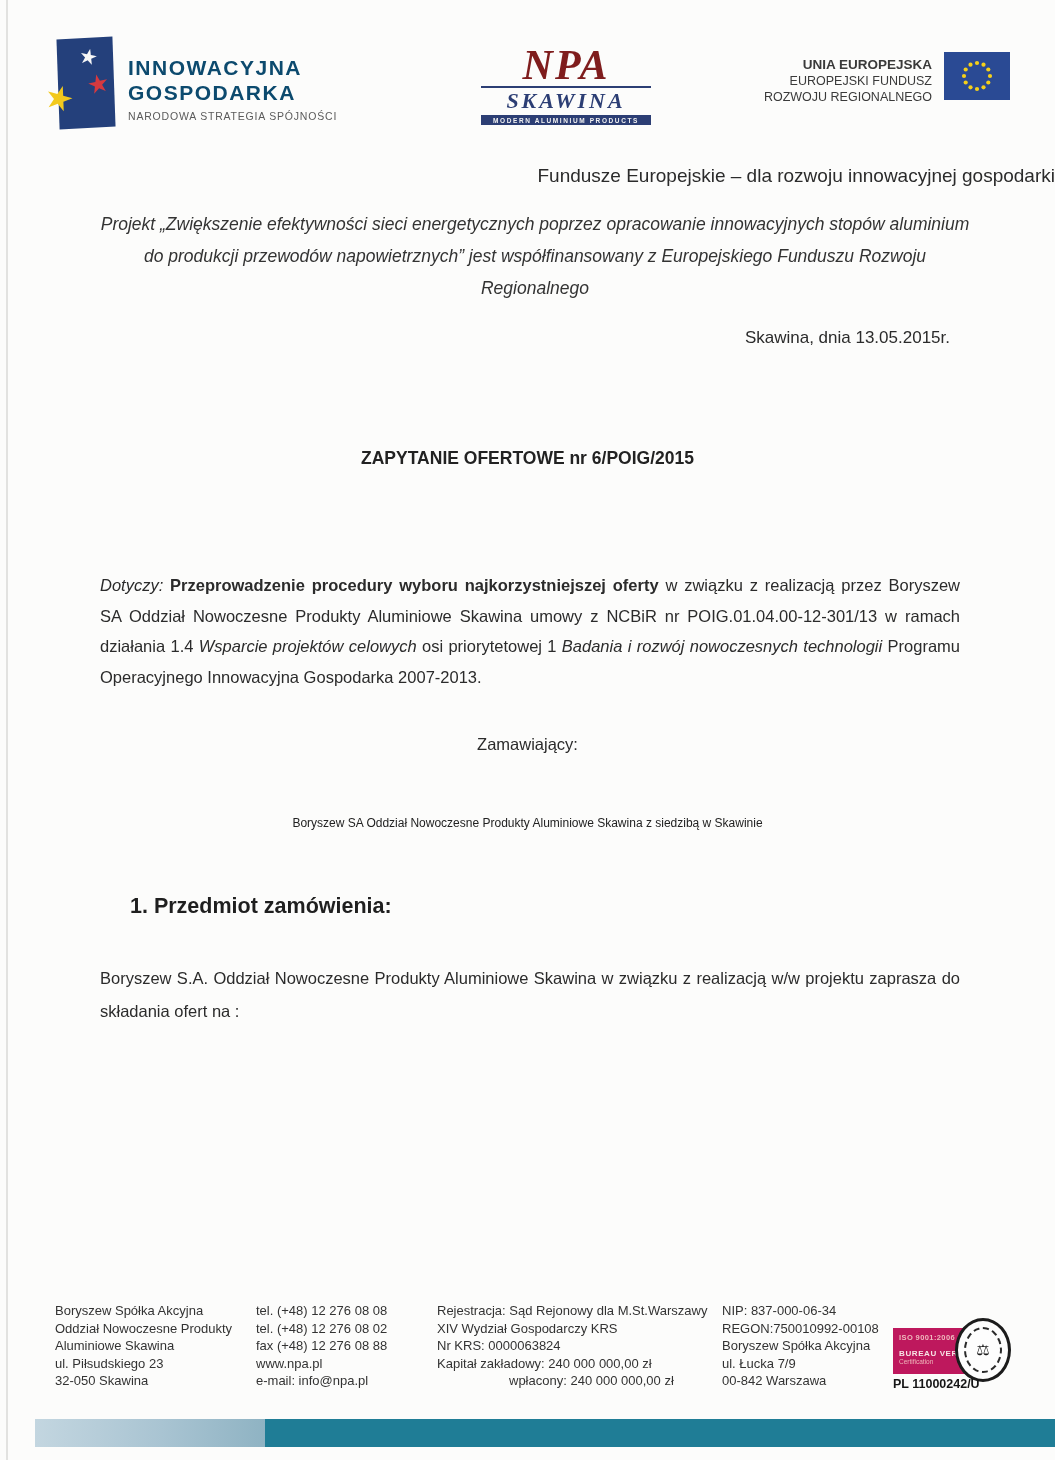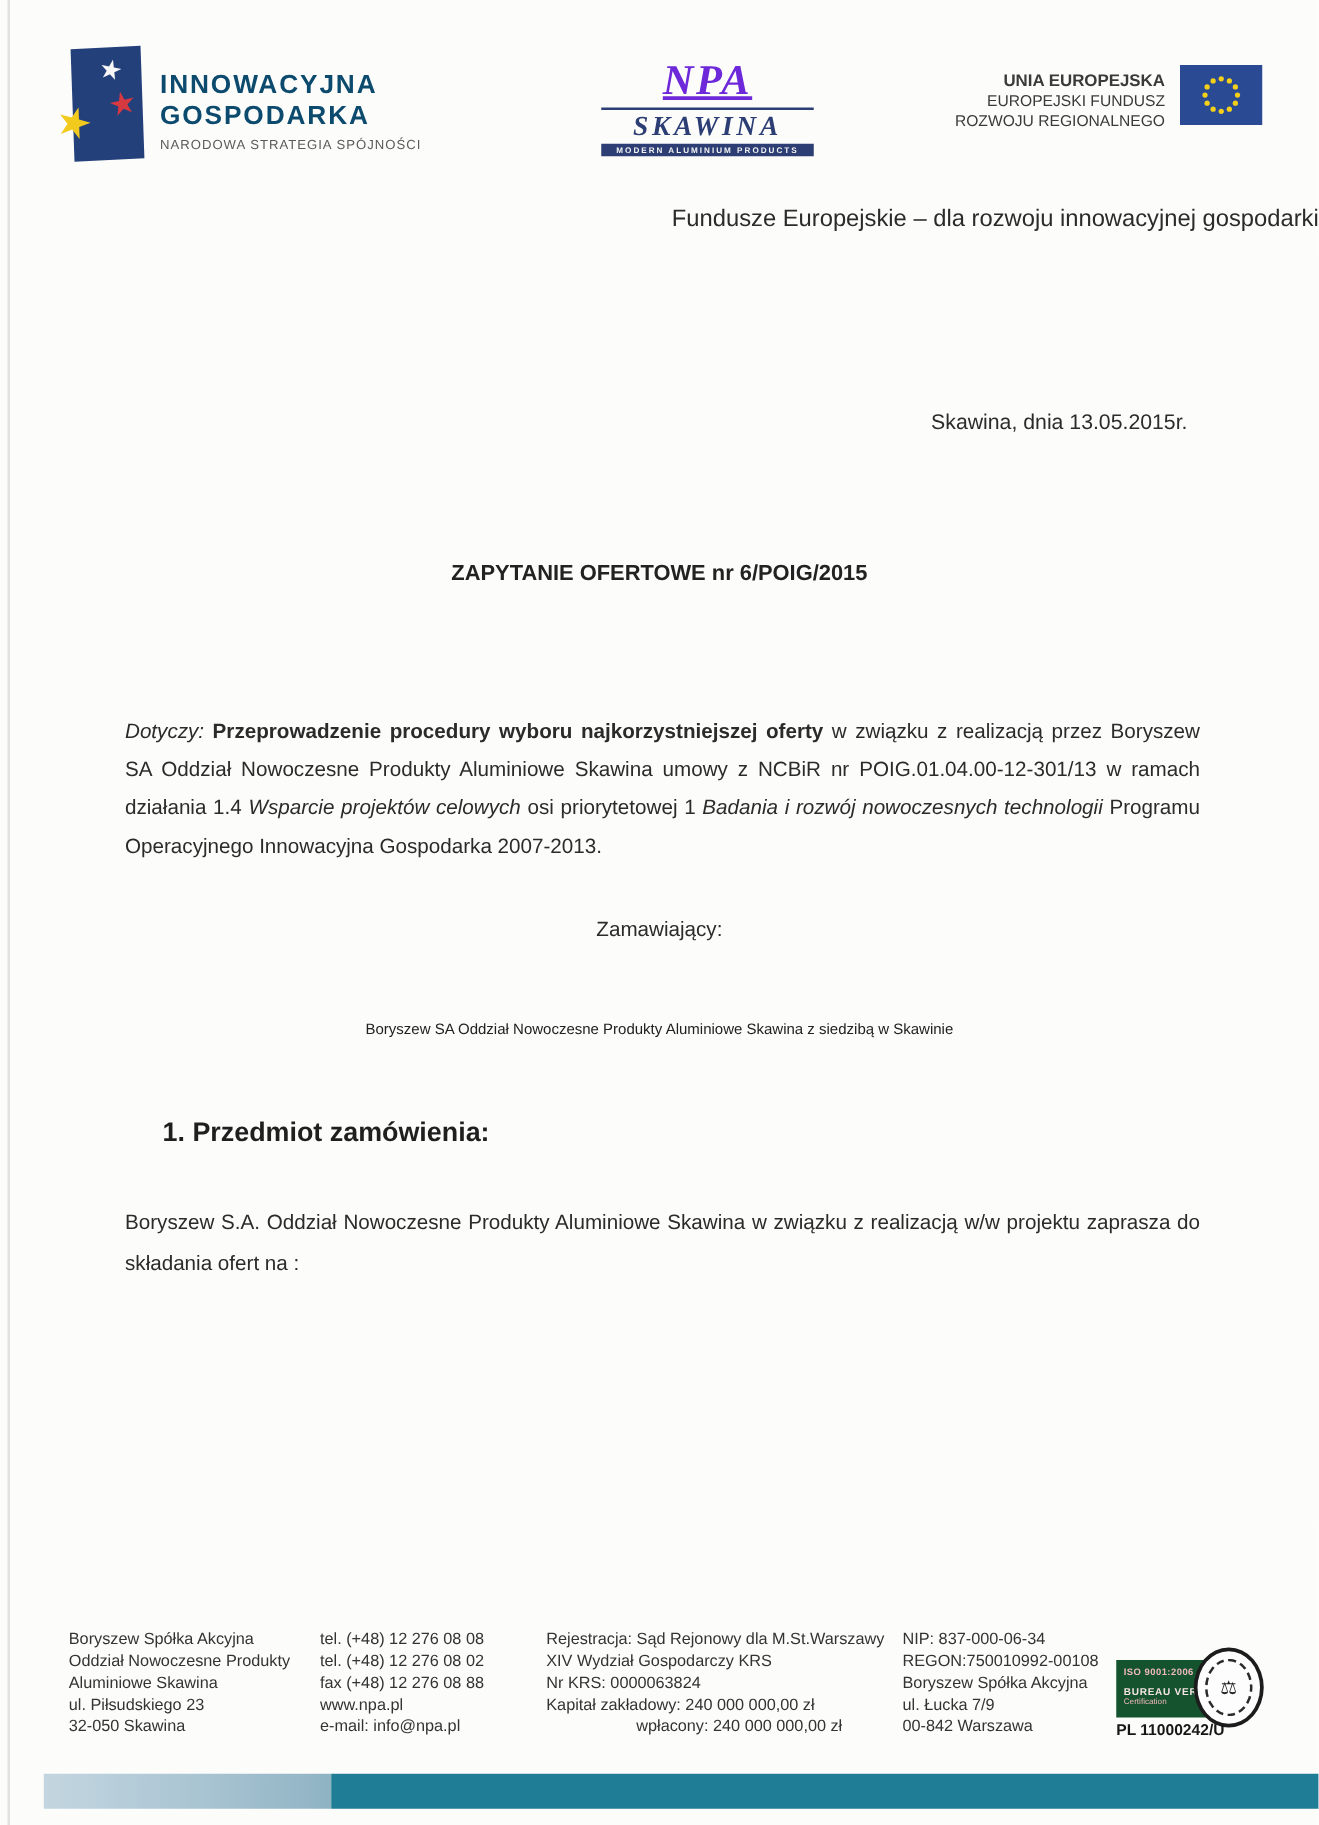--- a/index.html
+++ b/index.html
@@ -34,22 +34,22 @@
     font-size: 21px; font-weight: bold; letter-spacing: 1.5px;
     color: #0c4a6e; line-height: 25px;
   }
   .ig-text .small {
     margin-top: 5px; font-size: 10.5px; letter-spacing: 0.8px; color: #5a5a5a;
   }
 
   .logo-npa { position: absolute; left: 477px; top: 45px; width: 178px; text-align: center; }
   .npa-acronym {
     font-family: "Liberation Serif", "DejaVu Serif", serif;
-    font-style: italic; font-weight: bold; font-size: 34px; line-height: 40px;
-    color: #6d28d9; letter-spacing: 2px; text-decoration: underline;
+    font-style: italic; font-weight: bold; font-size: 42px; line-height: 40px;
+    color: #7f1d1d; letter-spacing: 2px;
   }
   .npa-rule { height: 2px; background: #2c3e74; margin: 1px 4px; }
   .npa-city {
     font-family: "Liberation Serif", "DejaVu Serif", serif;
     font-style: italic; font-size: 22px; line-height: 24px;
     color: #2c3e74; letter-spacing: 3px; font-weight: bold;
   }
   .npa-bar {
     margin: 2px 4px 0 4px; background: #2c3e74; color: #f2f2f2;
     font-size: 6.5px; font-weight: bold; letter-spacing: 1.6px;
@@ -111,21 +111,21 @@
   .footer-col { position: absolute; top: 1302px; font-size: 13px; line-height: 17.5px; color: #333; }
   .footer-col.c1 { left: 55px;  width: 190px; }
   .footer-col.c2 { left: 256px; width: 170px; }
   .footer-col.c3 { left: 437px; width: 280px; }
   .footer-col.c4 { left: 722px; width: 170px; }
   .footer-col .indent { padding-left: 72px; }
 
   .bv-badge { position: absolute; left: 893px; top: 1318px; width: 140px; height: 75px; }
   .bv-box {
     position: absolute; left: 0; top: 10px; width: 102px; height: 46px;
-    background: #14532d; padding: 5px 6px 16px 6px;
+    background: #be185d; padding: 5px 6px 16px 6px;
   }
   .bv-box .iso  { font-size: 7.5px; font-weight: bold; color: #efb9bd; letter-spacing: 0.4px; }
   .bv-box .org  { margin-top: 7px; font-size: 8px; font-weight: bold; color: #f6e3e4; letter-spacing: 0.6px; }
   .bv-box .cert { font-size: 6.5px; color: #eeb6ba; }
   .bv-emblem {
     position: absolute; left: 62px; top: 0; width: 56px; height: 64px;
     background: #fdfdfd; border: 3px solid #1c1c1c; border-radius: 50%;
     display: flex; align-items: center; justify-content: center;
   }
   .bv-emblem .ring {
@@ -191,20 +191,21 @@
           <circle cx="21.7" cy="30.5" r="2.1"></circle>
           <circle cx="20" cy="24" r="2.1"></circle>
           <circle cx="21.7" cy="17.5" r="2.1"></circle>
           <circle cx="26.5" cy="12.7" r="2.1"></circle>
         </g>
       </svg>
     </div>
   </div>
 
   <div class="headline">Fundusze Europejskie – dla rozwoju innowacyjnej gospodarki</div>
+  <div class="project-note">Projekt „Zwiększenie efektywności sieci energetycznych poprzez opracowanie innowacyjnych stopów aluminium do produkcji przewodów napowietrznych” jest współfinansowany z Europejskiego Funduszu Rozwoju Regionalnego</div>
 
   <div class="dateline">Skawina, dnia 13.05.2015r.</div>
 
   <div class="subject-title">ZAPYTANIE OFERTOWE nr 6/POIG/2015</div>
 
   <div class="dotyczy">
     <span class="it">Dotyczy: </span><span class="bd">Przeprowadzenie procedury wyboru najkorzystniejszej oferty</span><span> w związku z realizacją przez Boryszew SA Oddział Nowoczesne Produkty Aluminiowe Skawina  umowy z NCBiR nr POIG.01.04.00-12-301/13 w ramach działania 1.4 </span><span class="it">Wsparcie projektów celowych</span><span> osi priorytetowej 1 </span><span class="it">Badania i rozwój nowoczesnych technologii</span><span> Programu Operacyjnego Innowacyjna Gospodarka 2007-2013.</span>
   </div>
 
   <div class="zamawiajacy-label">Zamawiający:</div>

